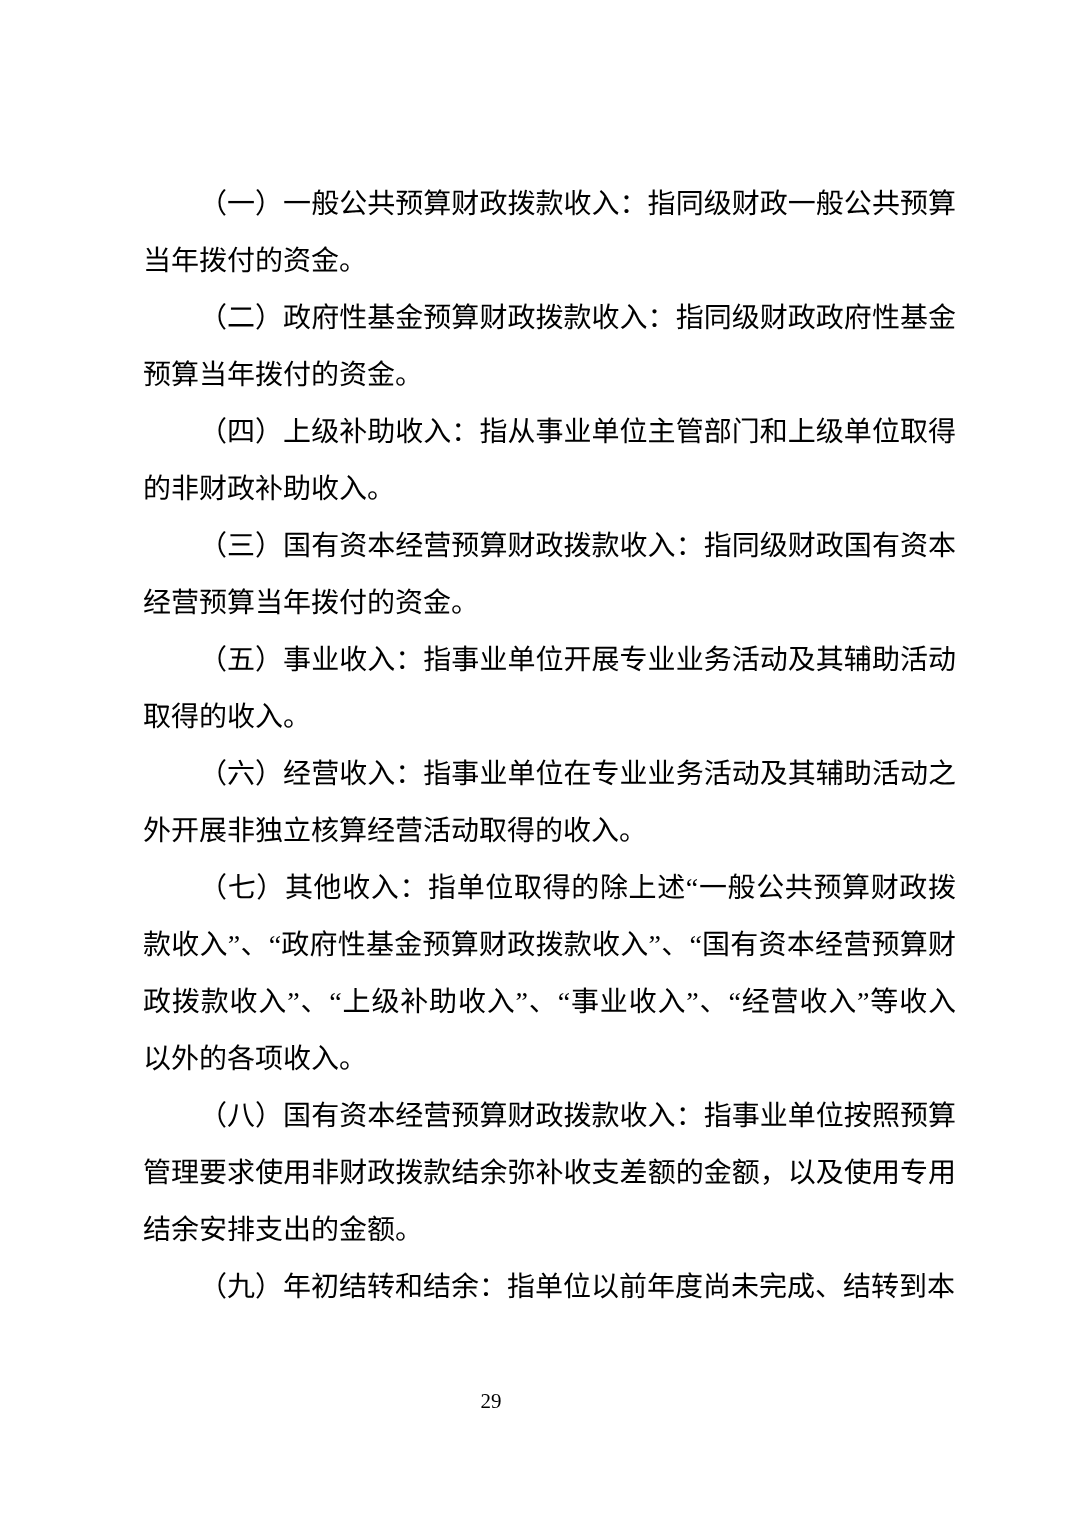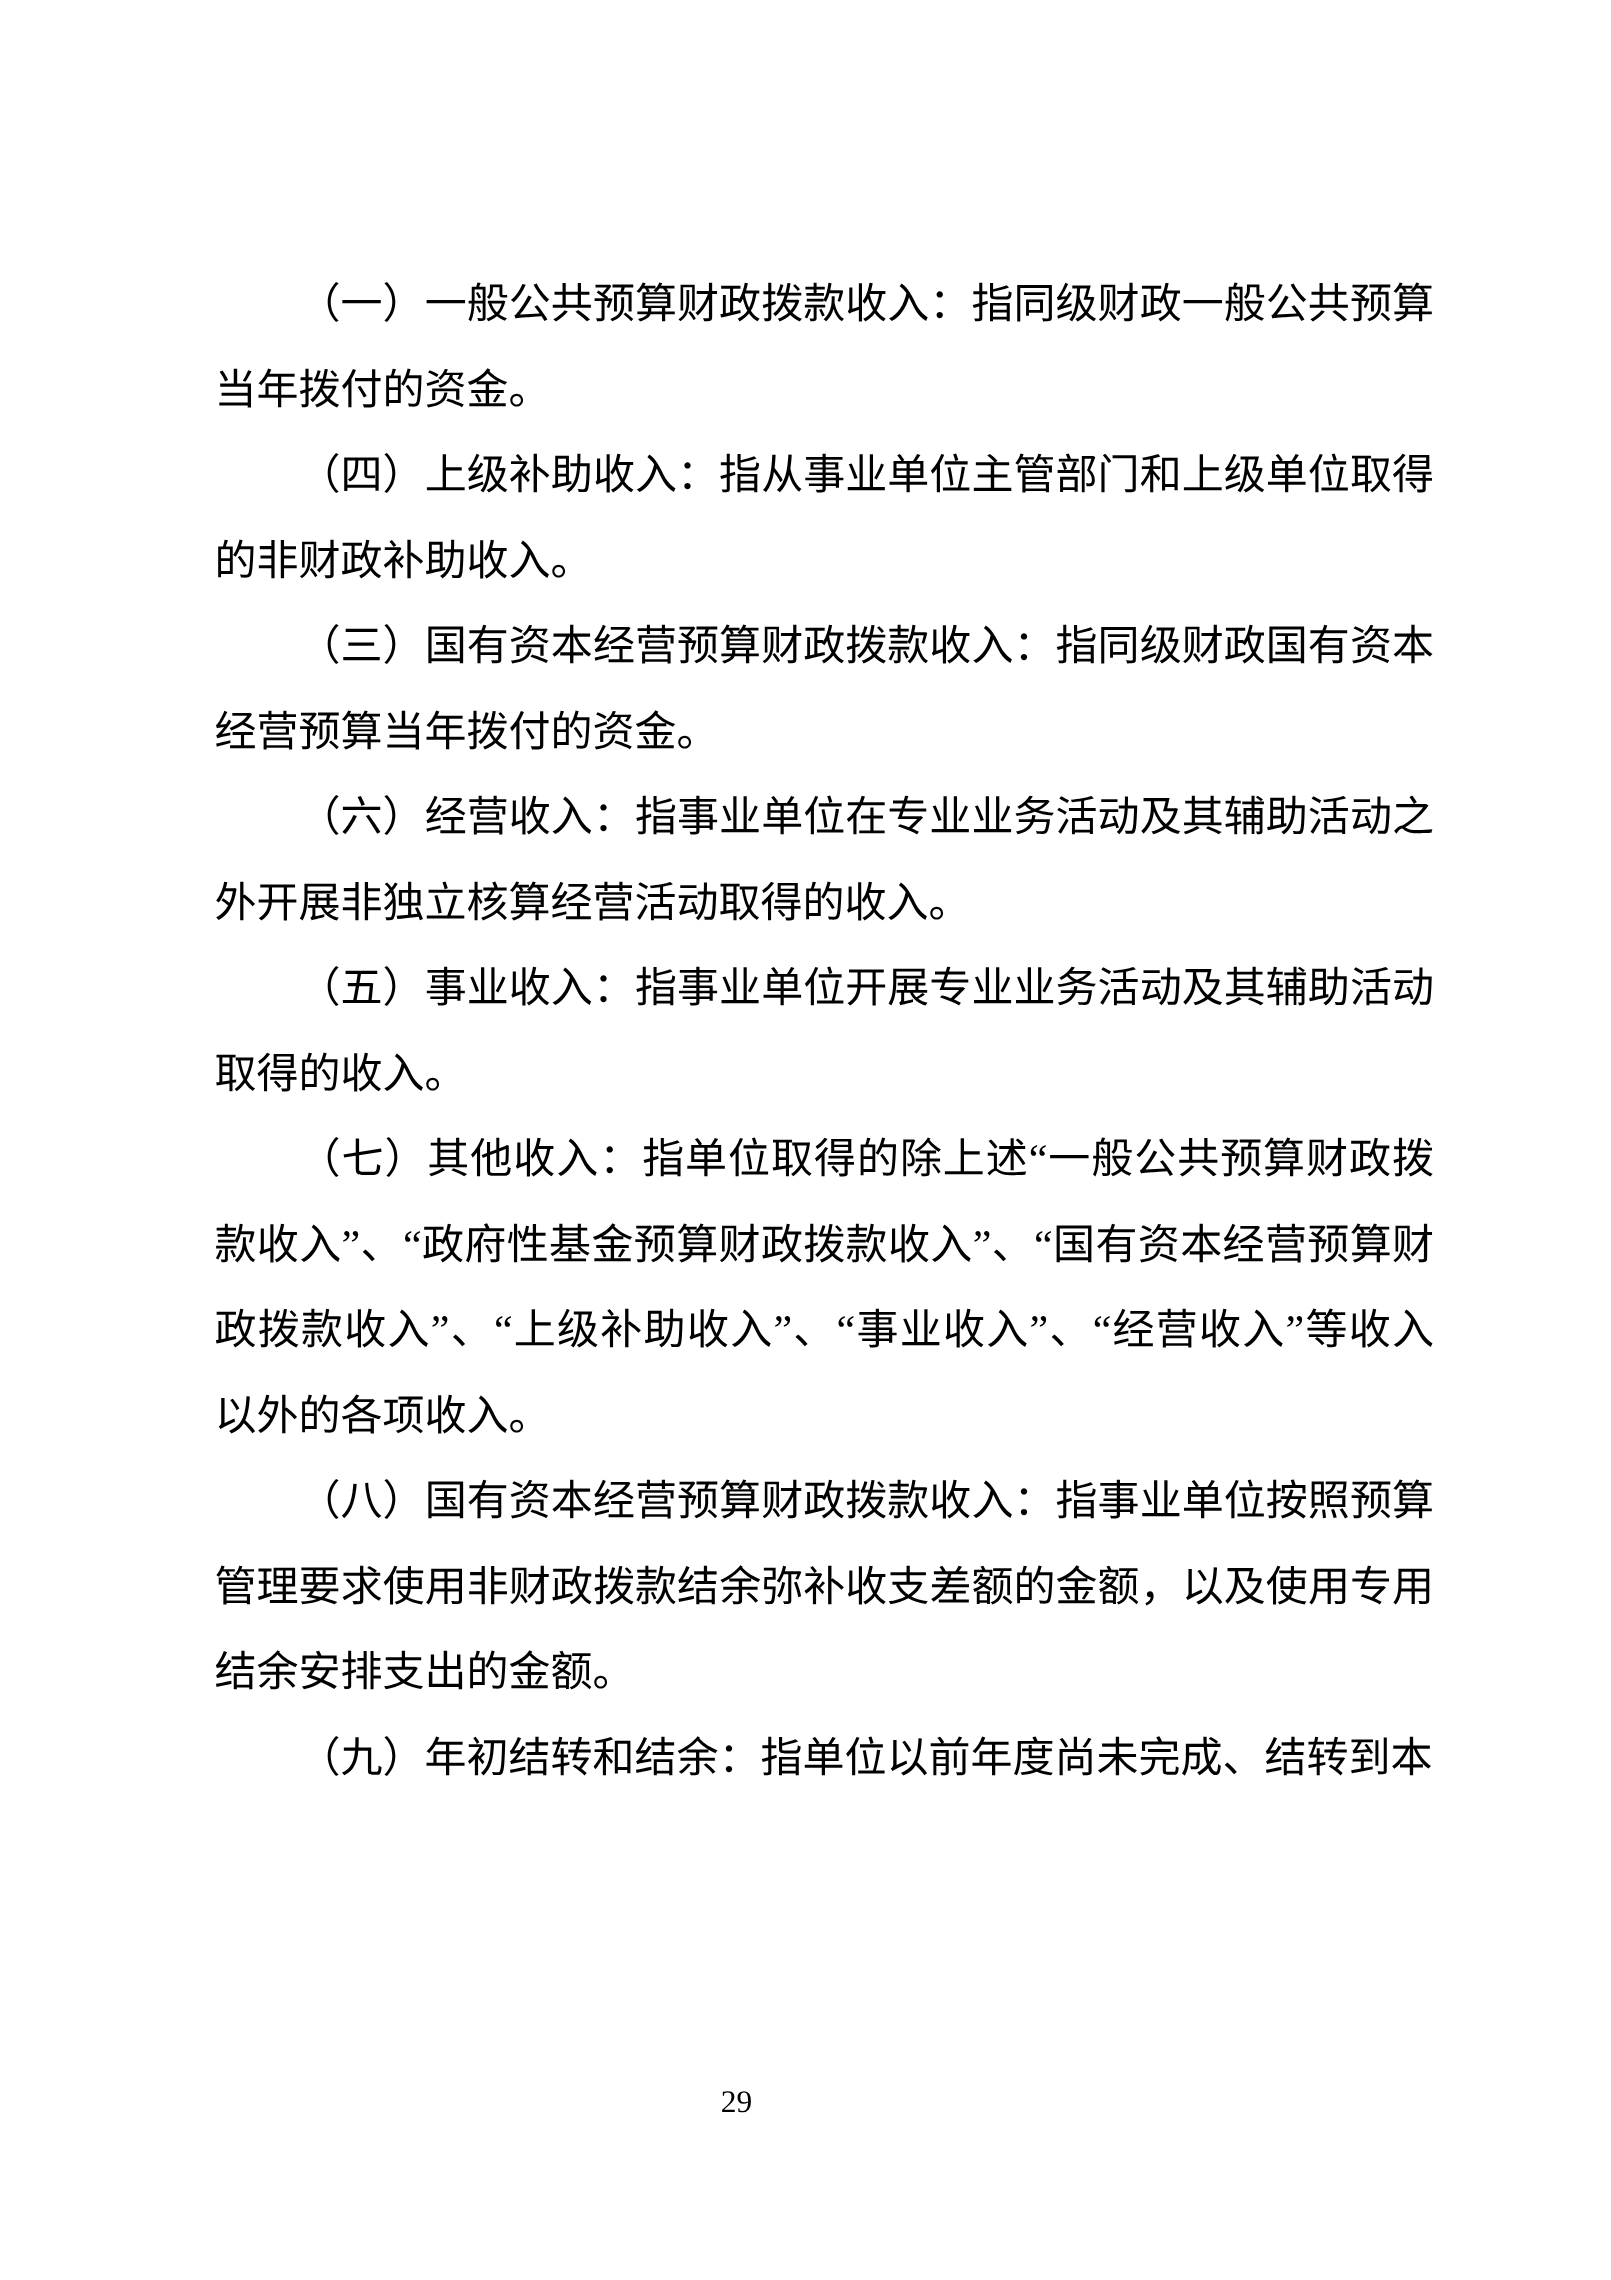--- a/index.html
+++ b/index.html
@@ -48,24 +48,25 @@
     color: #000000;
   }
 </style>
 </head>
 <body>
 
 <main class="page">
 
   <section class="content">
     <p>（一）一般公共预算财政拨款收入：指同级财政一般公共预算当年拨付的资金。</p>
+    <p>（二）政府性基金预算财政拨款收入：指同级财政政府性基金预算当年拨付的资金。</p>
     <p>（四）上级补助收入：指从事业单位主管部门和上级单位取得的非财政补助收入。</p>
     <p>（三）国有资本经营预算财政拨款收入：指同级财政国有资本经营预算当年拨付的资金。</p>
+    <p>（五）事业收入：指事业单位开展专业业务活动及其辅助活动取得的收入。</p>
     <p>（六）经营收入：指事业单位在专业业务活动及其辅助活动之外开展非独立核算经营活动取得的收入。</p>
-    <p>（五）事业收入：指事业单位开展专业业务活动及其辅助活动取得的收入。</p>
     <p>（七）其他收入：指单位取得的除上述“一般公共预算财政拨款收入”、“政府性基金预算财政拨款收入”、“国有资本经营预算财政拨款收入”、“上级补助收入”、“事业收入”、“经营收入”等收入以外的各项收入。</p>
     <p>（八）国有资本经营预算财政拨款收入：指事业单位按照预算管理要求使用非财政拨款结余弥补收支差额的金额，以及使用专用结余安排支出的金额。</p>
     <p>（九）年初结转和结余：指单位以前年度尚未完成、结转到本</p>
   </section>
 
   <footer class="page-footer">
     <span>29</span>
   </footer>
 
 </main>

